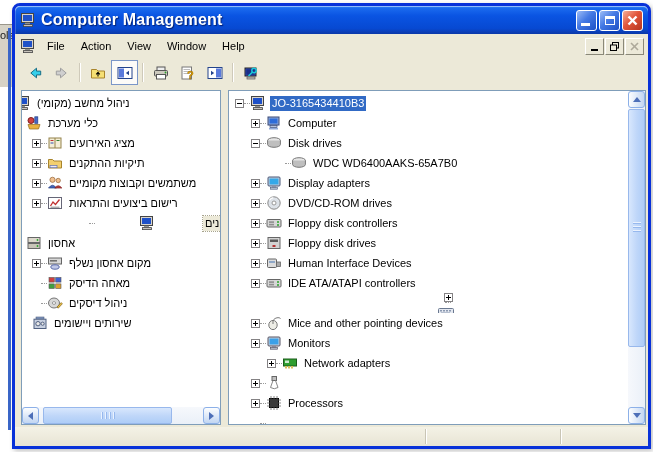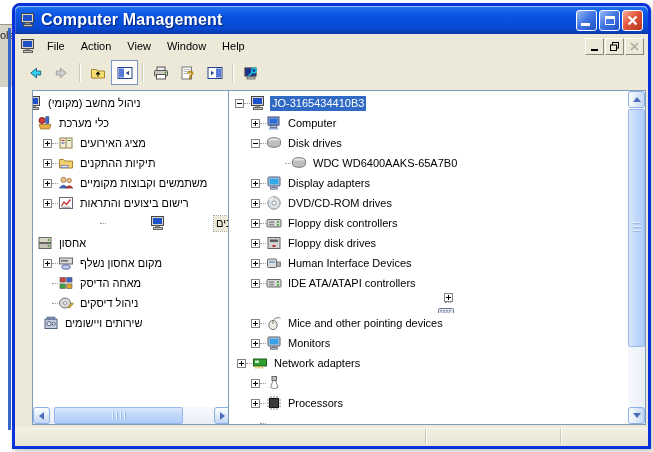--- a/index.html
+++ b/index.html
@@ -34,21 +34,21 @@
   .doc-btn{width:17px;height:15px;background:#ECE9D8;border:1px solid;border-color:#FFFFFF #8A8878 #8A8878 #FFFFFF;
            display:flex;align-items:center;justify-content:center}
 
   .toolbar{height:29px;display:flex;align-items:center;padding:0 6px;background:#ECE9D8}
   .tb-btn{width:25px;height:23px;display:flex;align-items:center;justify-content:center;border:1px solid transparent}
   .tb-btn.pressed{background:#FCFBF8;border:1px solid #7A96C8}
   .tb-sep{width:1px;height:19px;background:#CFCABA;box-shadow:1px 0 0 #FFF;margin:0 4px}
 
   .content{position:absolute;left:0;right:0;top:81px;bottom:19px;background:#ECE9D8}
   .panel{position:absolute;top:3px;bottom:2px;background:#fff;border:1px solid #7F9DB9;box-sizing:border-box;overflow:hidden}
-  .panel-left{left:17px;width:200px}
+  .panel-left{left:6px;width:200px}
   .panel-right{left:213px;right:2px}
   .tree{position:absolute;left:0;right:0;top:2px}
   .row{height:20px;display:flex;align-items:center;white-space:nowrap;overflow:hidden}
   .box{width:9px;height:9px;box-sizing:border-box;border:1px solid #848284;background:#fff;position:relative;flex:none}
   .box::before{content:"";position:absolute;left:1px;right:1px;top:3px;height:1px;background:#000}
   .box.plus::after{content:"";position:absolute;top:1px;bottom:1px;left:3px;width:1px;background:#000}
   .spacer{width:9px;flex:none}
   .stub{width:6px;height:0;border-top:1px dotted #9a9a9a;flex:none}
   .icon{width:16px;height:16px;flex:none;display:inline-block}
   .row .icon{margin-right:4px}
@@ -482,21 +482,21 @@
             <span class="box plus"></span>
             <span class="stub"></span>
             <span class="icon"><svg width="16" height="16" viewBox="0 0 16 16">
                 <rect x="2" y="2" width="12" height="9" rx="1" fill="#C9D2DE" stroke="#556"></rect>
                 <rect x="3.5" y="3.5" width="9" height="6" fill="#3AA0E8"></rect>
                 <rect x="6" y="11" width="4" height="1.5" fill="#889"></rect>
                 <rect x="4.5" y="12.6" width="7" height="1.6" fill="#BCC4CE" stroke="#556" stroke-width="0.7"></rect>
               </svg></span>
             <span class="lbl">Monitors</span>
           </div>
-          <div class="row" style="padding-left: 8px;">
+          <div class="row" style="padding-left: 38px;">
             <span class="box plus"></span>
             <span class="stub"></span>
             <span class="icon"><svg width="16" height="16" viewBox="0 0 16 16">
                 <rect x="1.5" y="4" width="13" height="7" fill="#2F9E2F" stroke="#1A5C1A"></rect>
                 <g fill="#D8C060">
                   <rect x="3" y="11" width="2" height="2.5"></rect>
                   <rect x="6" y="11" width="2" height="2.5"></rect>
                   <rect x="9" y="11" width="2" height="2.5"></rect>
                 </g>
                 <rect x="3" y="5.5" width="4" height="2.5" fill="#CFE8CF"></rect>

